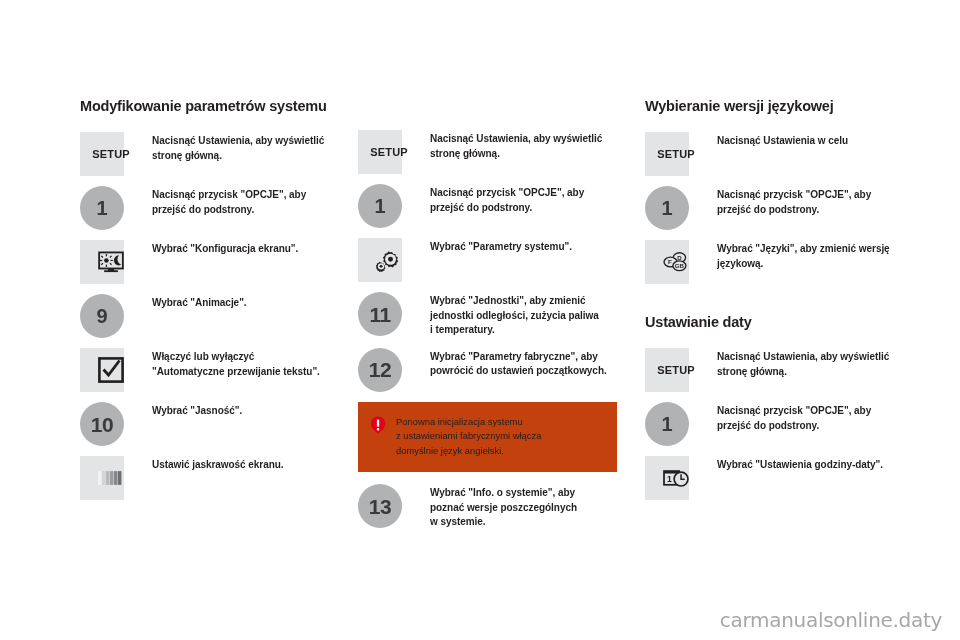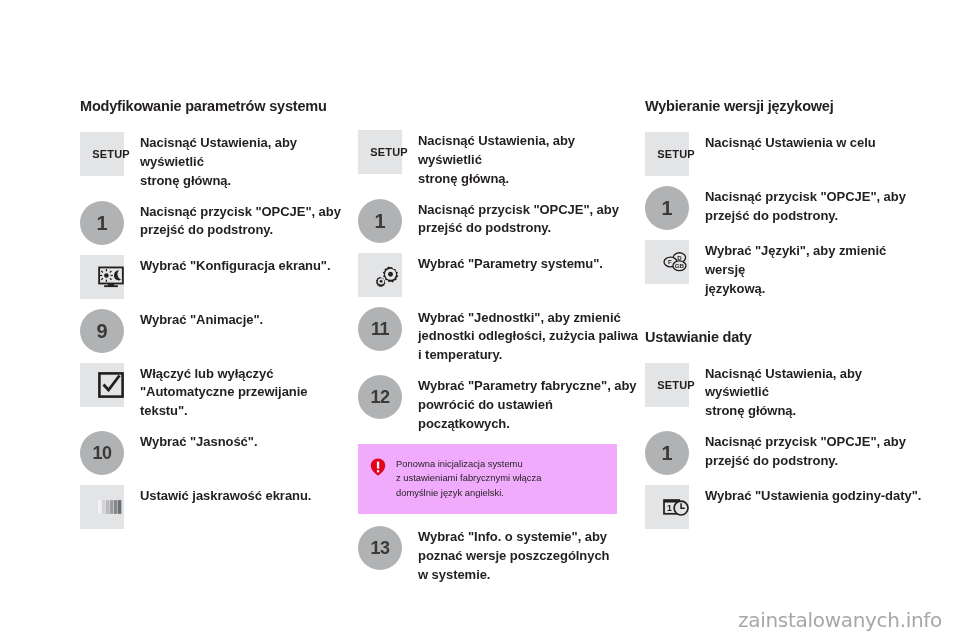--- a/index.html
+++ b/index.html
@@ -44,22 +44,22 @@
 
   
   .step {
     display: flex;
     align-items: flex-start;
     margin-bottom: 10px;
     min-height: 44px;
   }
   .step .body {
     flex: 1;
-    padding-left: 16px;
-    font-size: 13px;
+    padding-left: 28px;
+    font-size: 10px;
     font-weight: bold;
     line-height: 1.45;
     color: #231f20;
     padding-top: 2px;
     letter-spacing: -0.05px;
   }
   .step .body p { margin: 0; }
 
   
   .slot {
@@ -95,25 +95,25 @@
     border-radius: 50%;
     background: #b0b2b4;
     display: flex;
     align-items: center;
     justify-content: center;
     font-size: 20px;
     font-weight: bold;
     color: #3a3a3a;
     line-height: 1;
   }
-  .numcircle.two { font-size: 18px; letter-spacing: -0.5px; }
+  .numcircle.two { font-size: 21px; letter-spacing: -0.5px; }
 
   
   .callout {
-    background: #f0abfc;
+    background: #c2410c;
     padding: 13px 12px 14px 12px;
     display: flex;
     align-items: flex-start;
     margin: 10px 0 12px 0;
     width: 259px;
     box-sizing: border-box;
   }
   .callout .warn-icon {
     flex: 0 0 16px;
     margin-right: 10px;
@@ -428,15 +428,15 @@
           </svg>
         </div>
       </div>
       <div class="body">
         <p>Wybrać "Ustawienia godziny-daty".</p>
       </div>
     </div>
 
   </div>
 
-  <div class="watermark">zainstalowanych.info</div>
+  <div class="watermark">carmanualsonline.daty</div>
 
 </div>
 
 </body></html>

